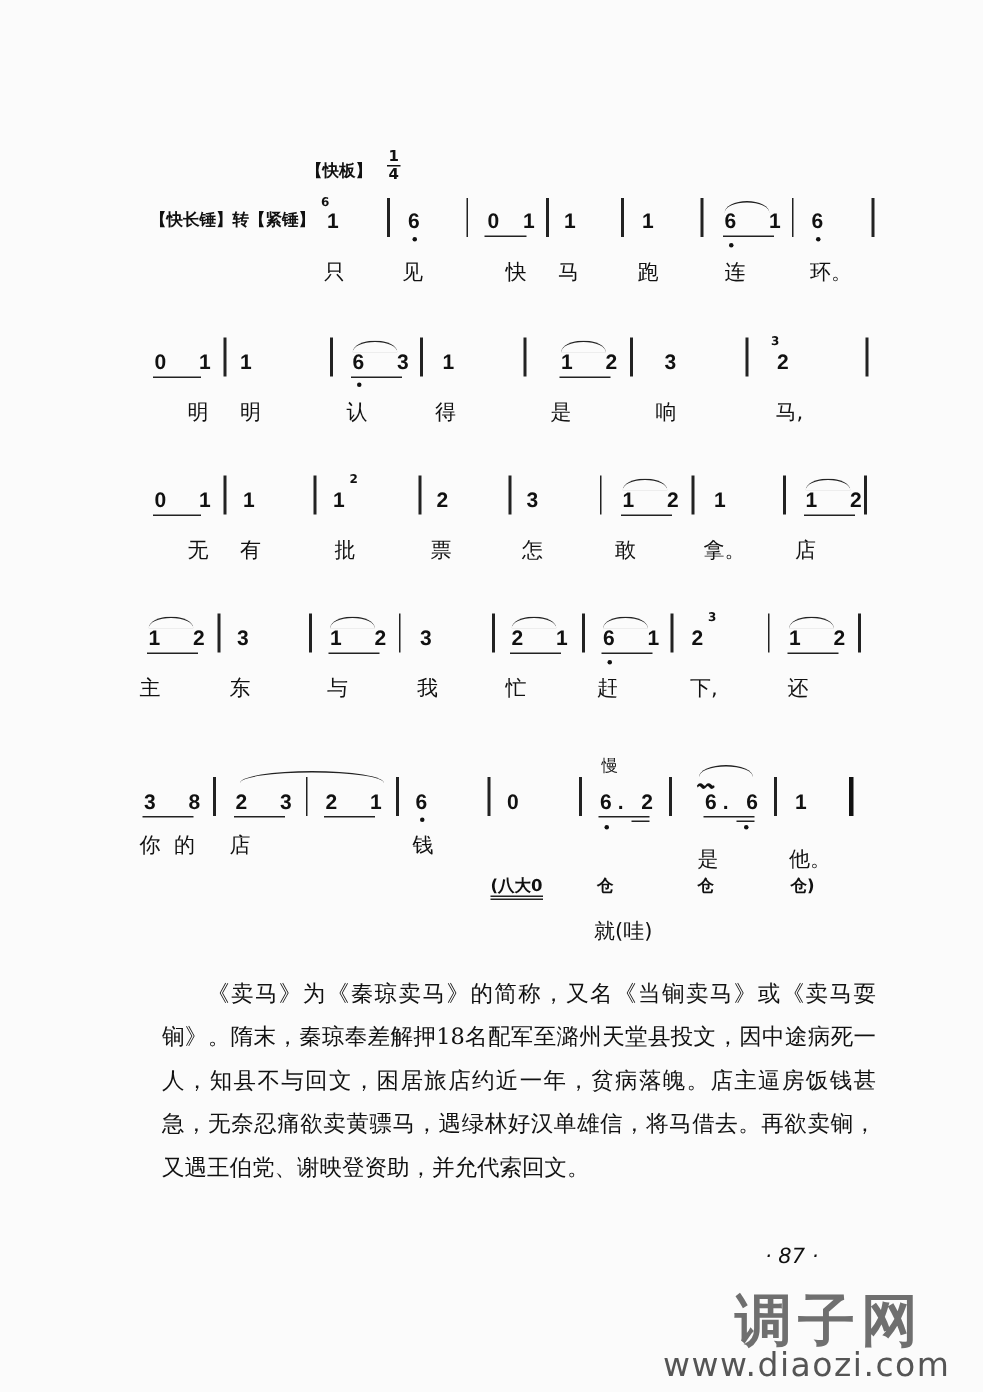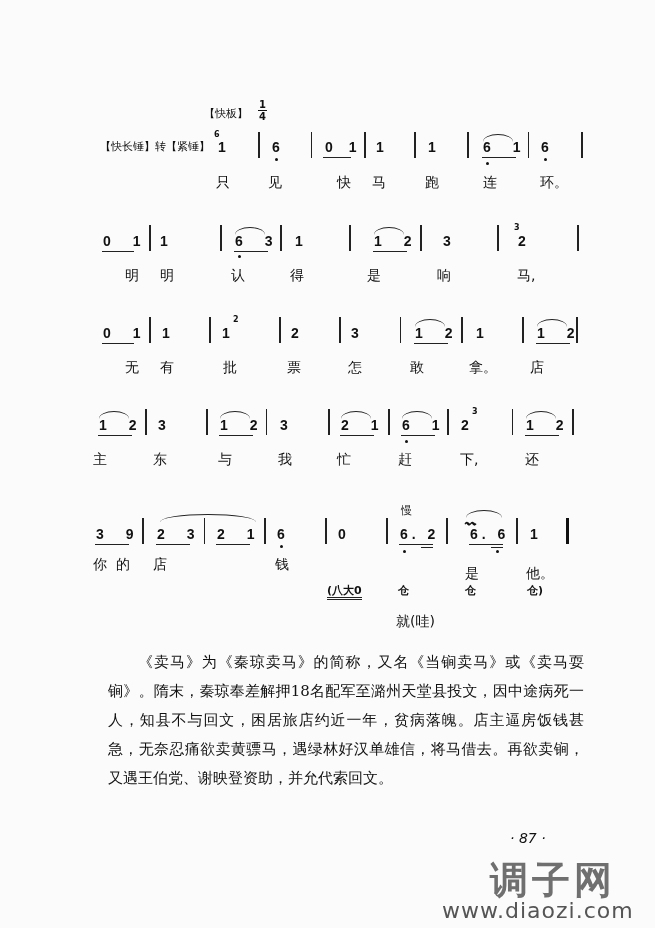--- a/index.html
+++ b/index.html
@@ -1,19 +1,19 @@
 <!DOCTYPE html>
 <html><head>
 <meta charset="utf-8">
 <style>
   html,body{margin:0;padding:0;}
   body{width:655px;height:928px;background:#fbfbfb;position:relative;overflow:hidden;
        font-family:"DejaVu Sans","Liberation Sans",sans-serif;color:#111;}
   .abs{position:absolute;}
-  .label{font-size:11px;font-weight:normal;white-space:nowrap;}
+  .label{font-size:11px;font-weight:bold;white-space:nowrap;}
   .note{font-family:"Liberation Sans","DejaVu Sans",sans-serif;font-weight:bold;font-size:14px;position:absolute;line-height:1;}
   .bar{position:absolute;width:2px;background:#222;height:26px;}
   .bar.thin{width:1px;}
   .ul{position:absolute;height:1px;background:#222;}
   .dot{position:absolute;width:3px;height:3px;border-radius:50%;background:#111;}
   .slur{position:absolute;border-top:1.5px solid #222;border-radius:50% 50% 0 0 / 100% 100% 0 0;height:7px;}
   .lyric{position:absolute;font-family:"DejaVu Sans",sans-serif;font-size:14px;line-height:1;white-space:nowrap;}
   .sup{position:absolute;font-size:8px;font-weight:bold;line-height:1;}
   .para{position:absolute;left:108px;width:476px;font-size:15px;line-height:29px;text-align:justify;
         font-family:"DejaVu Serif","Liberation Serif",serif;}
@@ -166,21 +166,21 @@
   <div class="lyric" style="left:218px;top:452px;">与</div>
   <div class="lyric" style="left:278px;top:452px;">我</div>
   <div class="lyric" style="left:337px;top:452px;">忙</div>
   <div class="lyric" style="left:398px;top:452px;">赶</div>
   <div class="lyric" style="left:460px;top:452px;">下,</div>
   <div class="lyric" style="left:525px;top:452px;">还</div>
 </div>
 
 <div>
   <div class="lyric" style="left:401px;top:505px;font-size:11px;">慢</div>
-  <div class="note" style="left:96px;top:527px;letter-spacing:9px;">3 9</div>
+  <div class="note" style="left:96px;top:527px;letter-spacing:9px;">3 8</div>
   <div class="ul" style="left:95px;top:544px;width:34px;"></div>
   <div class="bar" style="left:142px;top:518px;"></div>
   <div class="slur" style="left:160px;top:514px;width:96px;"></div>
   <div class="note" style="left:157px;top:527px;letter-spacing:9px;text-align:center;">2 3</div>
   <div class="ul" style="left:156px;top:544px;width:34px;"></div>
   <div class="bar thin" style="left:204px;top:518px;"></div>
   <div class="note" style="left:217px;top:527px;letter-spacing:9px;">2 1</div>
   <div class="ul" style="left:216px;top:544px;width:34px;"></div>
   <div class="bar" style="left:264px;top:518px;"></div>
   <div class="note" style="left:277px;top:527px;">6</div>

